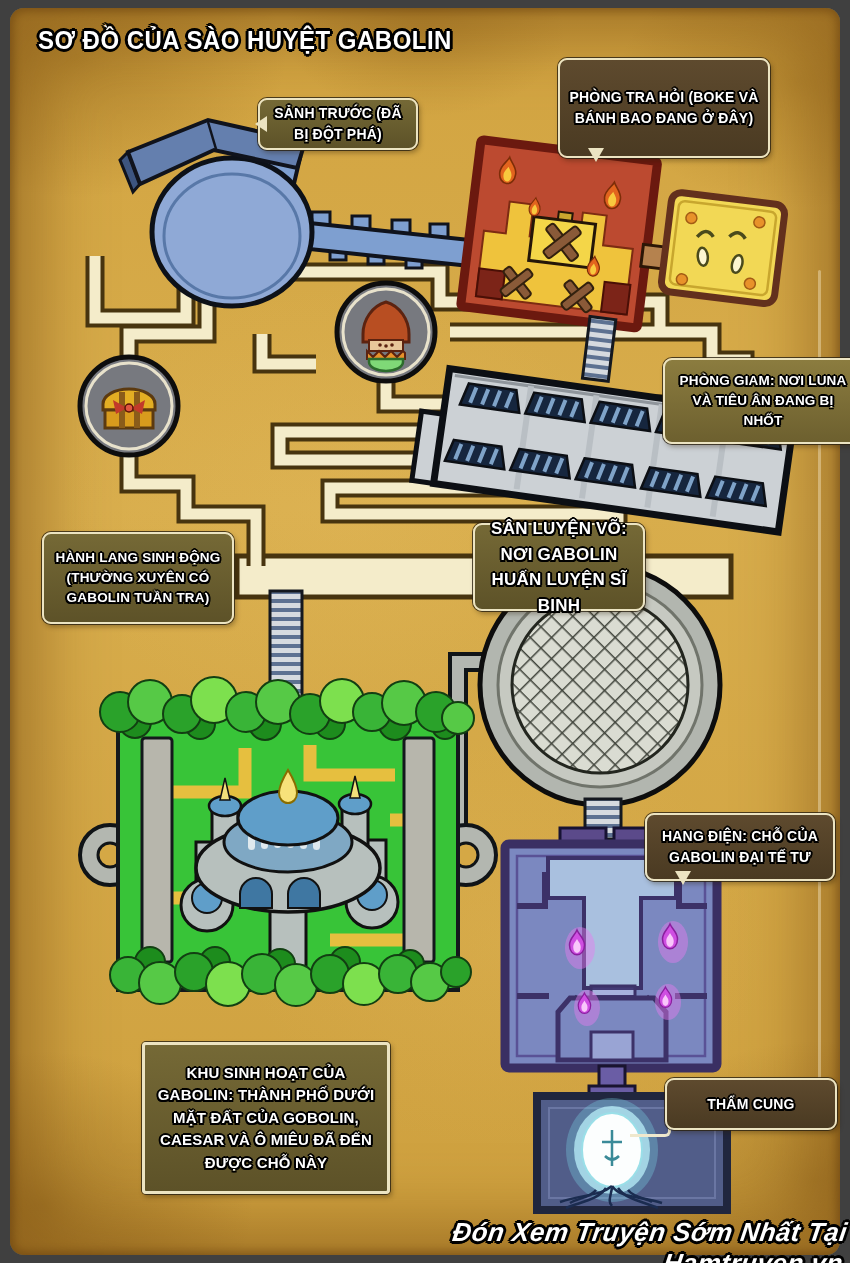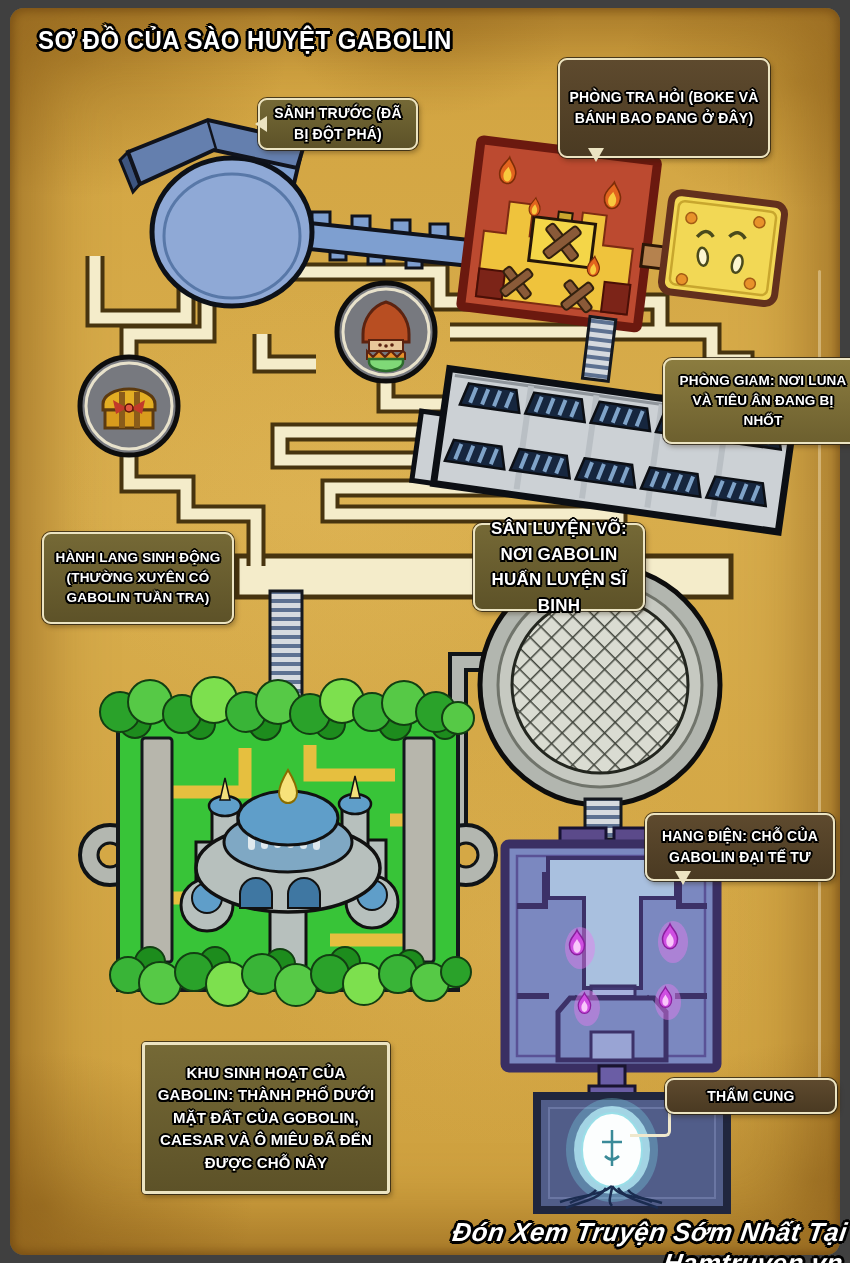--- a/index.html
+++ b/index.html
@@ -367,17 +367,17 @@
   <div class="label-box lite" style="left:663px;top:358px;width:200px;height:86px;font-size:13.5px;">PHÒNG GIAM: NƠI LUNA VÀ TIÊU ÂN ĐANG BỊ NHỐT</div>
 
   <div class="label-box" style="left:42px;top:532px;width:192px;height:92px;font-size:13.5px;">HÀNH LANG SINH ĐỘNG (THƯỜNG XUYÊN CÓ GABOLIN TUẦN TRA)</div>
 
   <div class="label-box" style="left:473px;top:523px;width:172px;height:88px;font-size:17px;">SÂN LUYỆN VÕ: NƠI GABOLIN HUẤN LUYỆN SĨ BINH</div>
 
   <div class="label-box dark tail-bl" style="left:645px;top:813px;width:190px;height:68px;">HANG ĐIỆN: CHỖ CỦA GABOLIN ĐẠI TẾ TƯ</div>
 
   <div class="label-box" style="left:142px;top:1022px;width:248px;height:152px;font-size:15px;border-width:3px;border-radius:4px;margin-top:20px;">KHU SINH HOẠT CỦA GABOLIN: THÀNH PHỐ DƯỚI MẶT ĐẤT CỦA GOBOLIN, CAESAR VÀ Ô MIÊU ĐÃ ĐẾN ĐƯỢC CHỖ NÀY</div>
 
-  <div class="label-box dark" style="left:665px;top:1078px;width:172px;height:36px;">THẨM CUNG</div>
+  <div class="label-box dark" style="left:665px;top:1078px;width:172px;height:52px;">THẨM CUNG</div>
   <div id="sanctum-pointer"></div>
 
   <div id="watermark" class="outlined">Đón Xem Truyện Sớm Nhất Tại Hamtruyen.vn</div>
 </div>
 
 </body></html>

